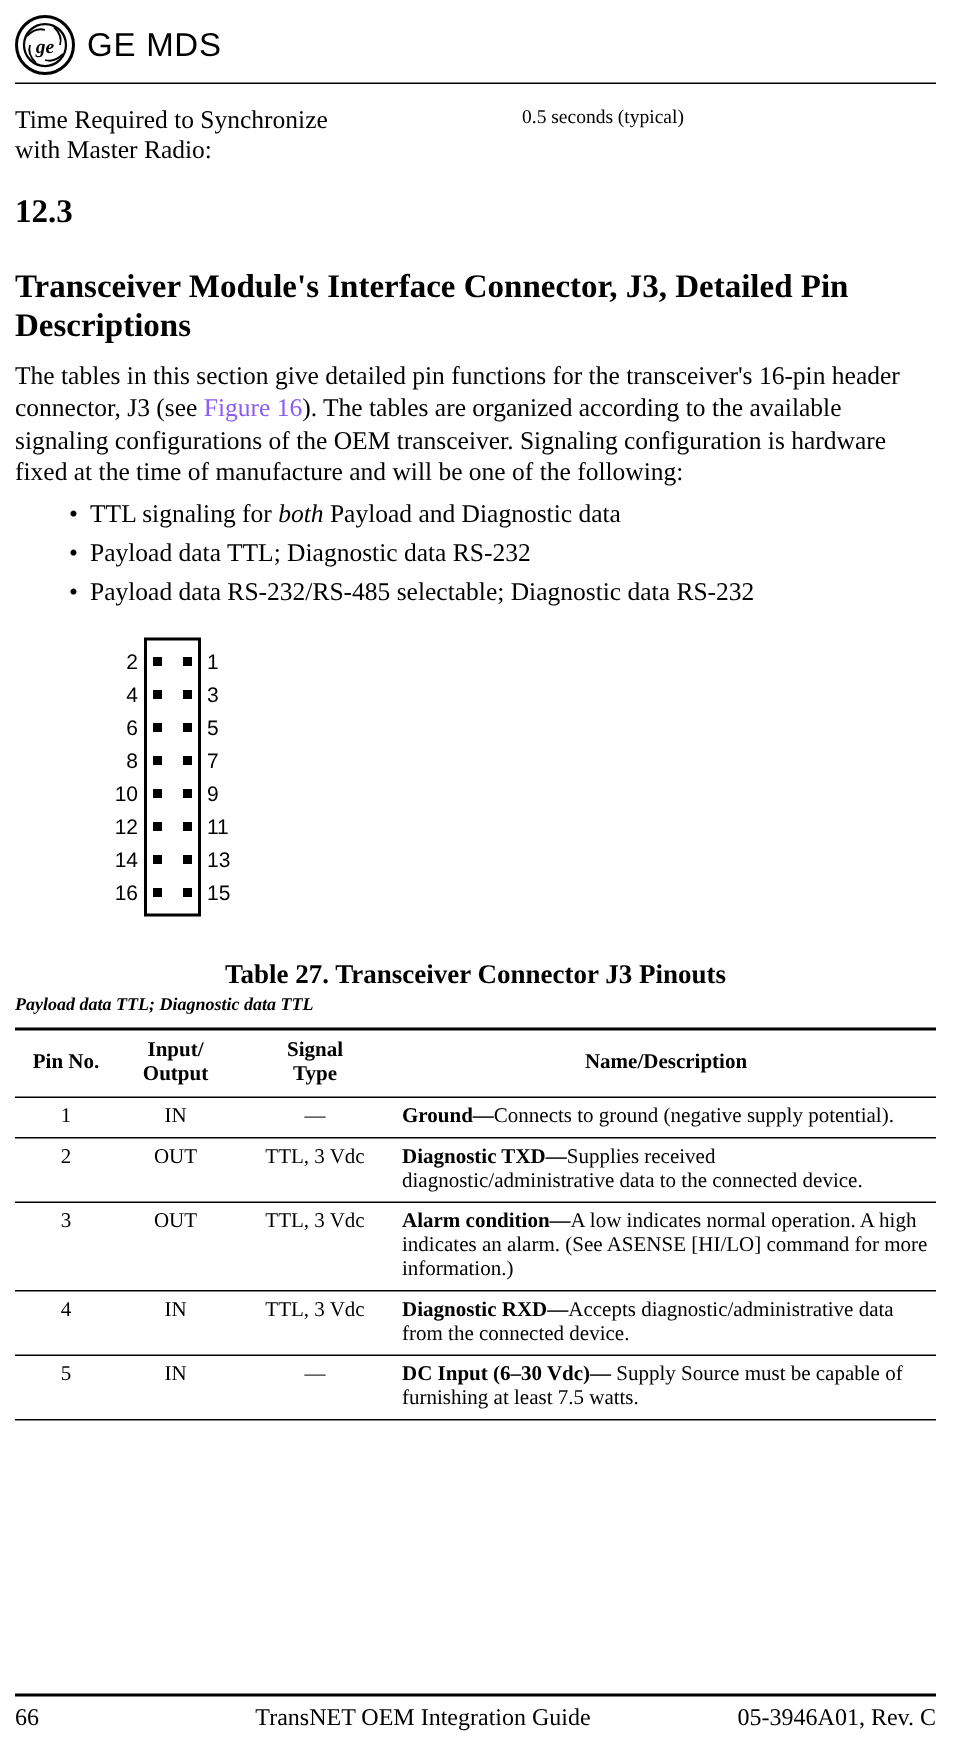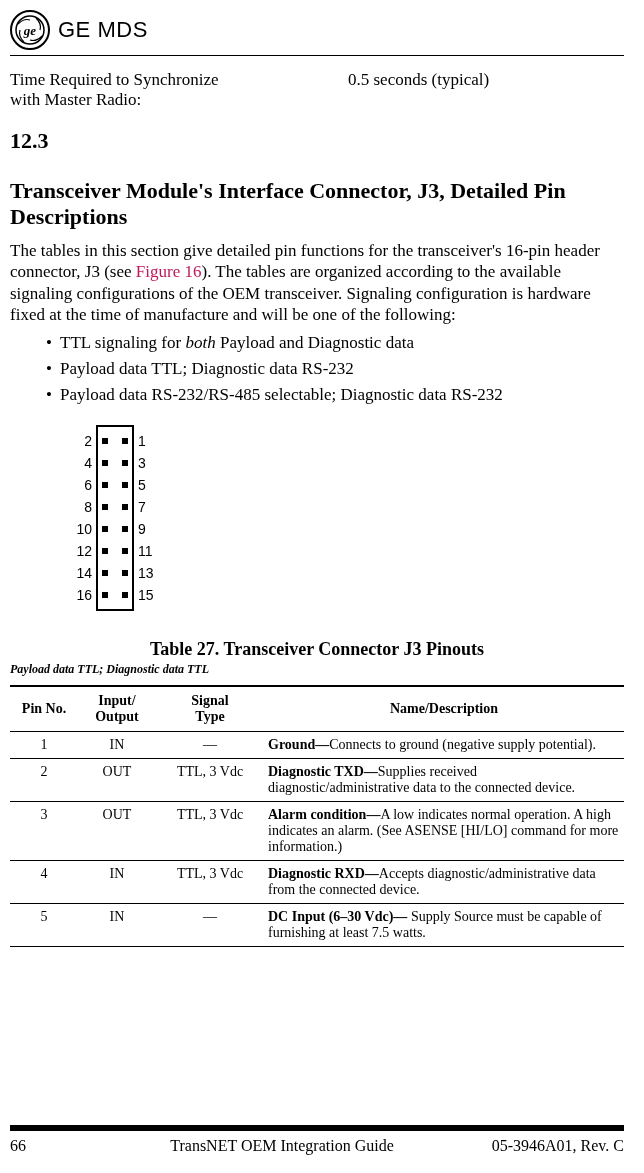--- a/index.html
+++ b/index.html
@@ -38,21 +38,21 @@
   .spec-row {
     display: flex;
     margin-bottom: 18px;
     gap: 28px;
   }
   .spec-label {
     width: 310px;
     font-size: 17px;
   }
   .spec-value {
-    font-size: 17px;
+    font-size: 13px;
     font-family: Liberation Serif, serif;
   }
   .section-heading {
     font-size: 22px;
     font-weight: bold;
     margin: 0 0 10px 0;
     display: flex;
     flex-direction: column;
   }
   .section-num {
@@ -60,21 +60,21 @@
     flex: 0 0 50px;
   }
   .section-title {
     flex: 1;
   }
   .body-text {
     font-size: 17px;
     margin: 0 0 8px 0;
     line-height: 1.25;
   }
-  .link { color: #be185d; text-align: right; }
+  .link { color: #8b5cf6; text-align: right; }
   .bullets {
     margin: 0 0 20px 0;
     padding: 0 0 0 36px;
   }
   .bullets li {
     font-size: 17px;
     list-style: none;
     position: relative;
     padding-left: 14px;
     margin-bottom: 6px;
@@ -174,21 +174,21 @@
     text-align: center;
   }
   table.pinout tbody td.desc {
     text-align: left;
   }
   .footer {
     position: absolute;
     bottom: 18px;
     left: 10px;
     right: 20px;
-    border-top: 6px solid #000000;
+    border-top: 2px solid #000000;
     padding-top: 6px;
     font-size: 16px;
     display: flex;
     justify-content: space-between;
   }
   .footer .pn { width: 90px; }
   .footer .mid { text-align: center; flex: 1; }
   .footer .rev { text-align: right; width: 160px; }
 </style>
 </head>

